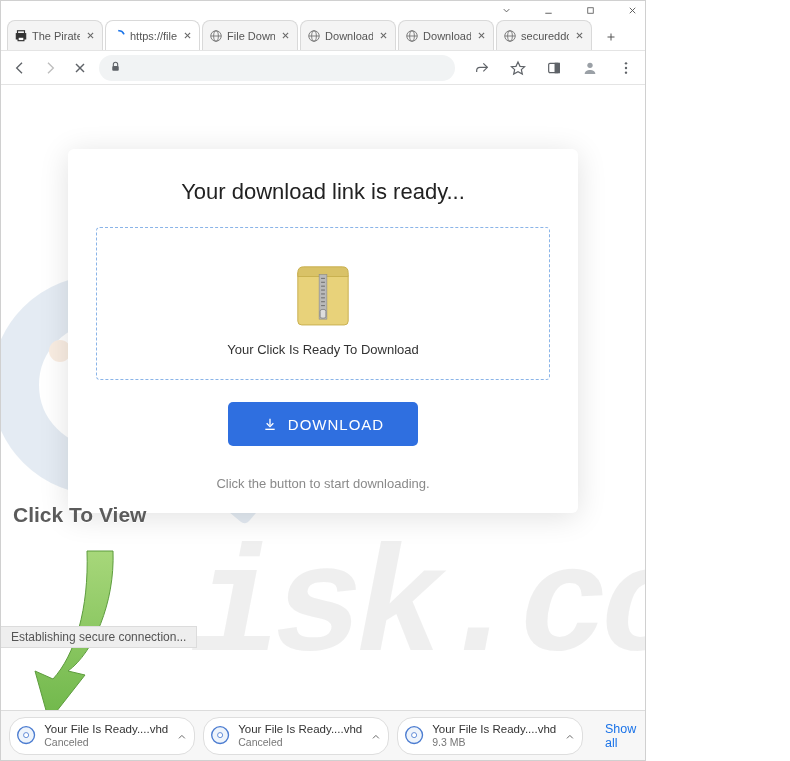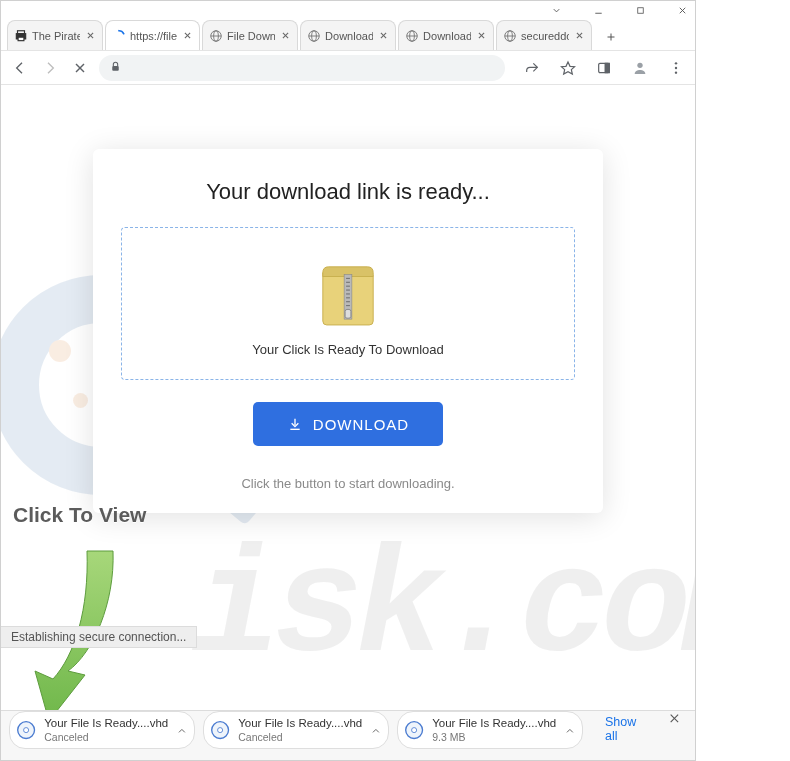--- a/index.html
+++ b/index.html
@@ -1,18 +1,18 @@
 <!DOCTYPE html>
 <html><head>
 <meta charset="utf-8">
 <style>
 * { margin: 0; padding: 0; box-sizing: border-box; font-family: "Segoe UI", Arial, sans-serif; }
 html, body { width: 790px; height: 761px; overflow: hidden; background: #fff; }
 
-.browser-window { width: 696px; height: 761px; border: 1px solid #d0d0d0; background: #15803d; display: flex; flex-direction: column; position: relative; }
+.browser-window { width: 646px; height: 761px; border: 1px solid #d0d0d0; background: #15803d; display: flex; flex-direction: column; position: relative; }
 
 
 .titlebar { height: 18px; display: flex; justify-content: flex-end; align-items: center; background: #fff; border-bottom: none; padding-right: 6px; gap: 28px; }
 .titlebar .wc { width: 14px; height: 14px; display: flex; align-items: center; justify-content: center; color: #555; }
 .titlebar .wc svg { width: 11px; height: 11px; }
 
 
 .tabstrip { height: 32px; display: flex; align-items: flex-end; padding-left: 6px; background: #fff; border-bottom: 1px solid #e4e4e4; }
 .tab { height: 30px; min-width: 86px; max-width: 96px; border: 1px solid #d9d9d9; border-bottom: none; border-radius: 8px 8px 0 0; background: #f4f4f4; display: flex; align-items: center; padding: 0 6px; margin-right: 2px; font-size: 11px; color: #555; gap: 4px; overflow: hidden; }
 .tab.active { background: #fff; margin-top: 30px; }
@@ -56,21 +56,21 @@
 .hint { text-align: center; color: #8a8a8a; font-size: 13px; margin-top: 30px; }
 
 
 .ctv-label { position: absolute; left: 12px; top: 418px; font-size: 21px; font-weight: 700; color: #5b5b5b; text-shadow: 0 1px 0 #fff; }
 .arrow-wrap { position: absolute; left: 22px; top: 458px; width: 110px; height: 190px; }
 
 
 .statusbar { position: absolute; left: 0; bottom: 62px; background: #eeeeee; color: #555; font-size: 12px; padding: 3px 10px; border: 1px solid #dcdcdc; border-left: none; text-align: right; }
 
 
-.dlbar { height: 50px; border-top: 1px solid #dcdcdc; background: #f7f7f7; display: flex; align-items: flex-start; padding: 0 8px; gap: 8px; }
+.dlbar { height: 50px; border-top: 1px solid #dcdcdc; background: #f7f7f7; display: flex; align-items: center; padding: 0 8px; gap: 8px; }
 .dlitem { height: 38px; border: 1px solid #dedede; background: #fff; border-radius: 16px; display: flex; align-items: center; padding: 0 6px 0 6px; gap: 8px; min-width: 186px; }
 .dlitem .ficon { width: 24px; height: 24px; background: #fff; display: flex; align-items: center; justify-content: center; }
 .dlitem .ftext { display: flex; flex-direction: column; line-height: 1.15; }
 .dlitem .fname { font-size: 11.5px; color: #333; white-space: nowrap; }
 .dlitem .fsub { font-size: 10.5px; color: #777; }
 .dlitem .fchev { margin-left: auto; width: 14px; height: 14px; color: #666; }
 .dlbar-spacer { flex: 1; }
 .showall { color: #1a73e8; font-size: 12.5px; padding: 4px 6px; }
 .dlbar-close { width: 14px; height: 14px; color: #555; margin: 0 6px; }
 </style>

